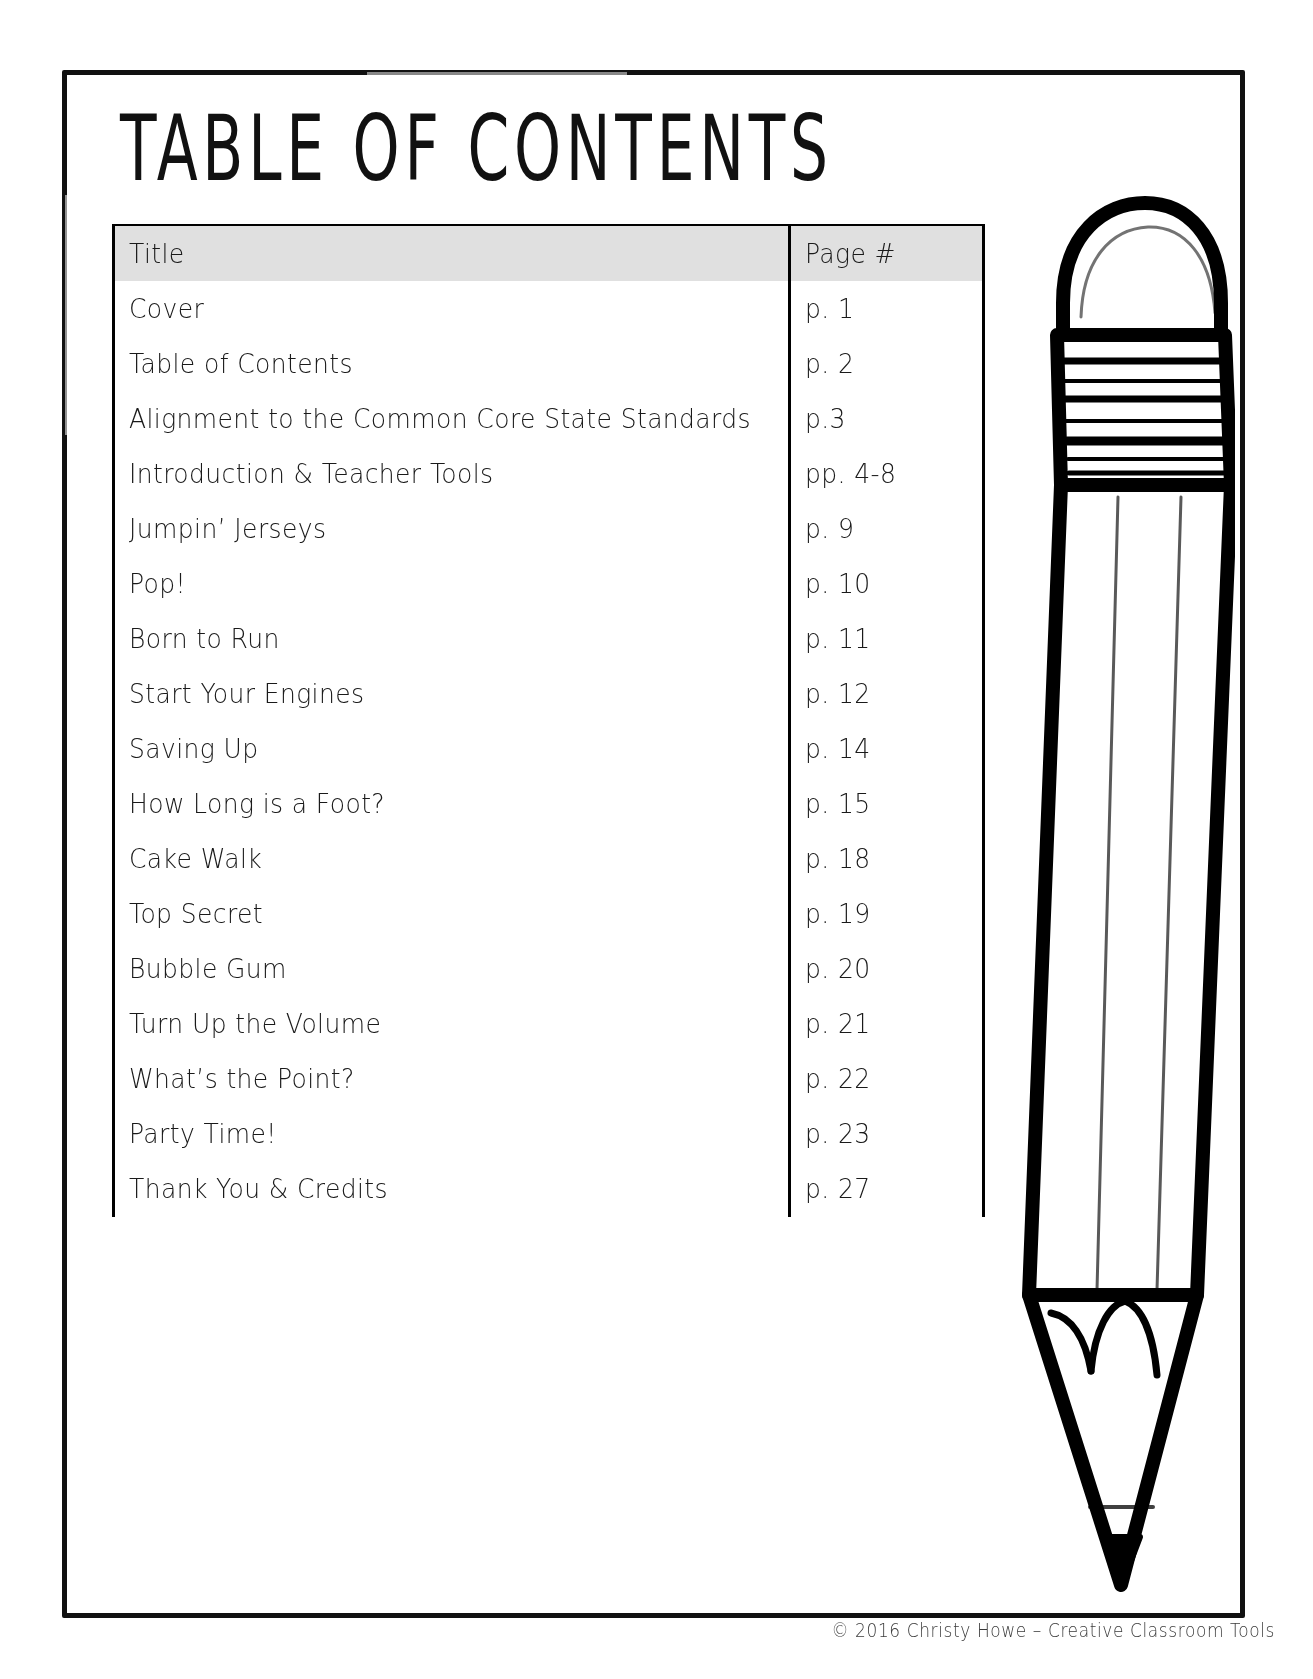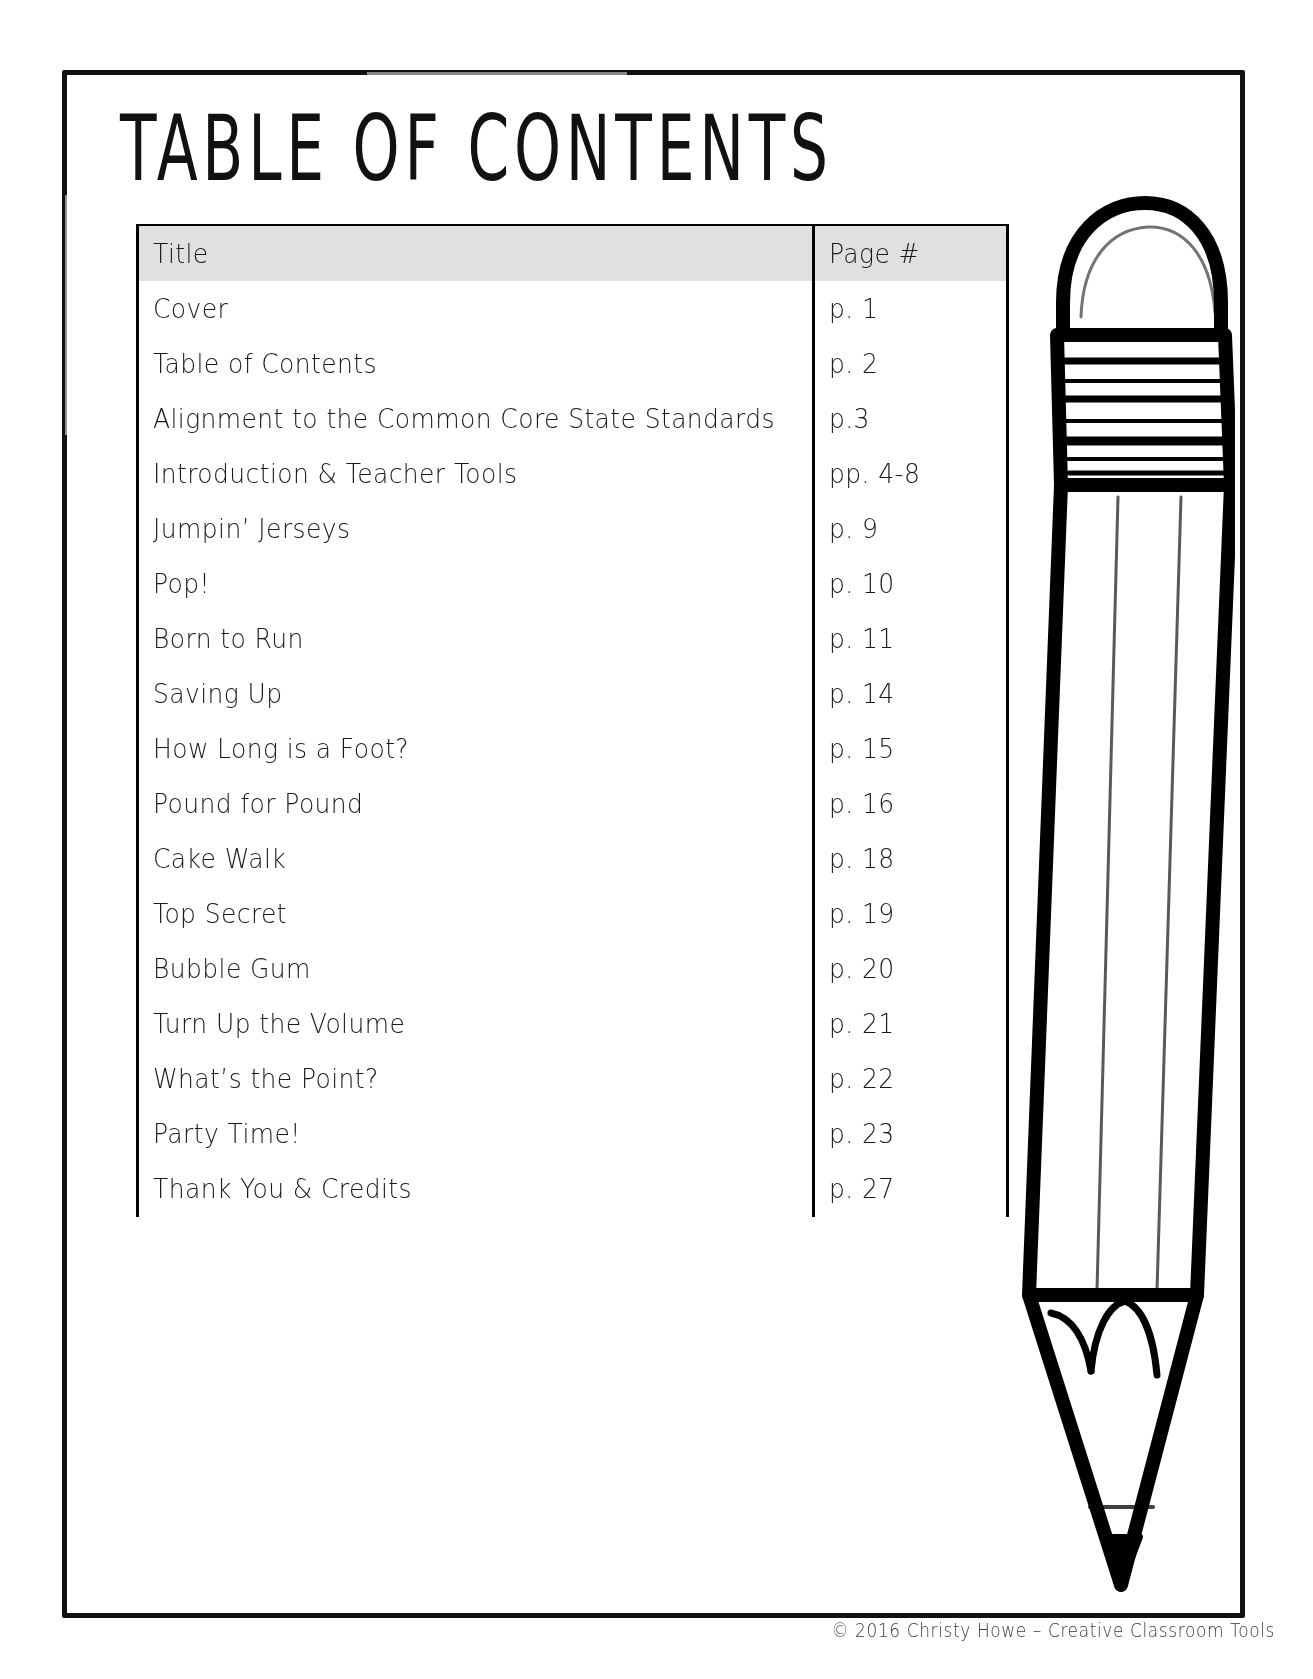--- a/index.html
+++ b/index.html
@@ -60,21 +60,21 @@
     font-weight: 400;
     color: #111111;
     transform: scaleY(1.45) scaleX(0.95);
     transform-origin: left top;
     white-space: nowrap;
   }
 
   
   #contents-table {
     position: absolute;
-    left: 136px;
+    left: 112px;
     top: 224px;
     width: 870px;
     border-collapse: collapse;
     table-layout: fixed;
   }
   #contents-table th,
   #contents-table td {
     border: 3px solid #000000;
     padding: 0 14px;
     font-family: "DejaVu Sans", sans-serif;
@@ -175,30 +175,30 @@
       </tr>
       <tr>
         <td class="title-cell">Pop!</td>
         <td class="page-cell">p. 10</td>
       </tr>
       <tr>
         <td class="title-cell">Born to Run</td>
         <td class="page-cell">p. 11</td>
       </tr>
       <tr>
+        <td class="title-cell">Start Your Engines</td>
+        <td class="page-cell">p. 12</td>
+      </tr>
+      <tr>
         <td class="title-cell">Saving Up</td>
         <td class="page-cell">p. 14</td>
       </tr>
       <tr>
         <td class="title-cell">How Long is a Foot?</td>
         <td class="page-cell">p. 15</td>
-      </tr>
-      <tr>
-        <td class="title-cell">Pound for Pound</td>
-        <td class="page-cell">p. 16</td>
       </tr>
       <tr>
         <td class="title-cell">Cake Walk</td>
         <td class="page-cell">p. 18</td>
       </tr>
       <tr>
         <td class="title-cell">Top Secret</td>
         <td class="page-cell">p. 19</td>
       </tr>
       <tr>

